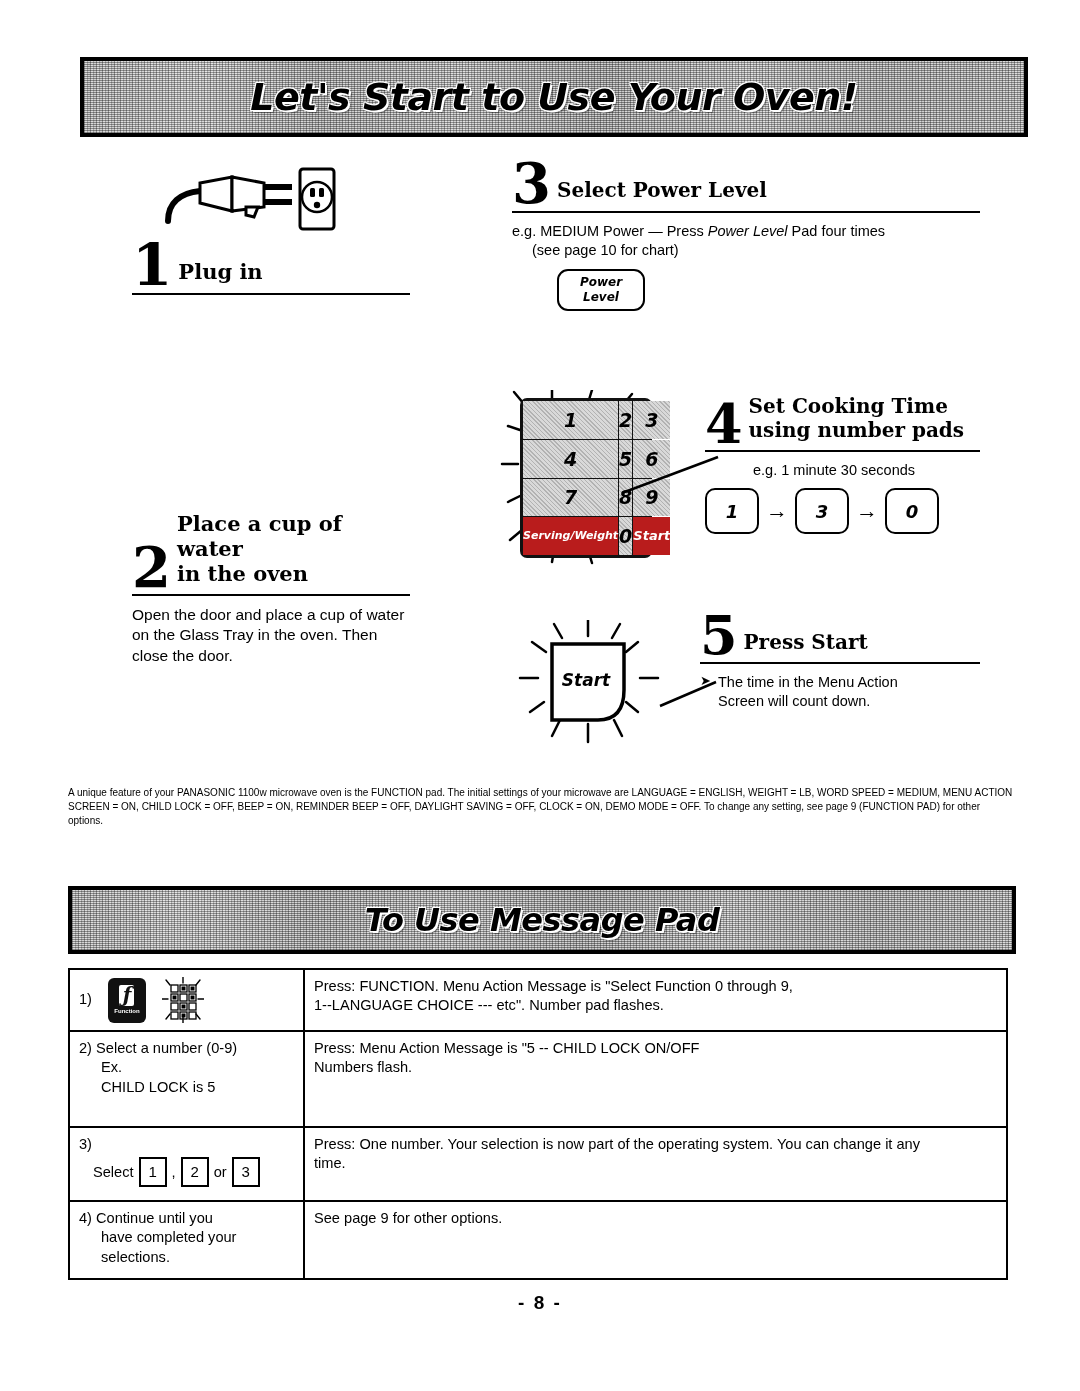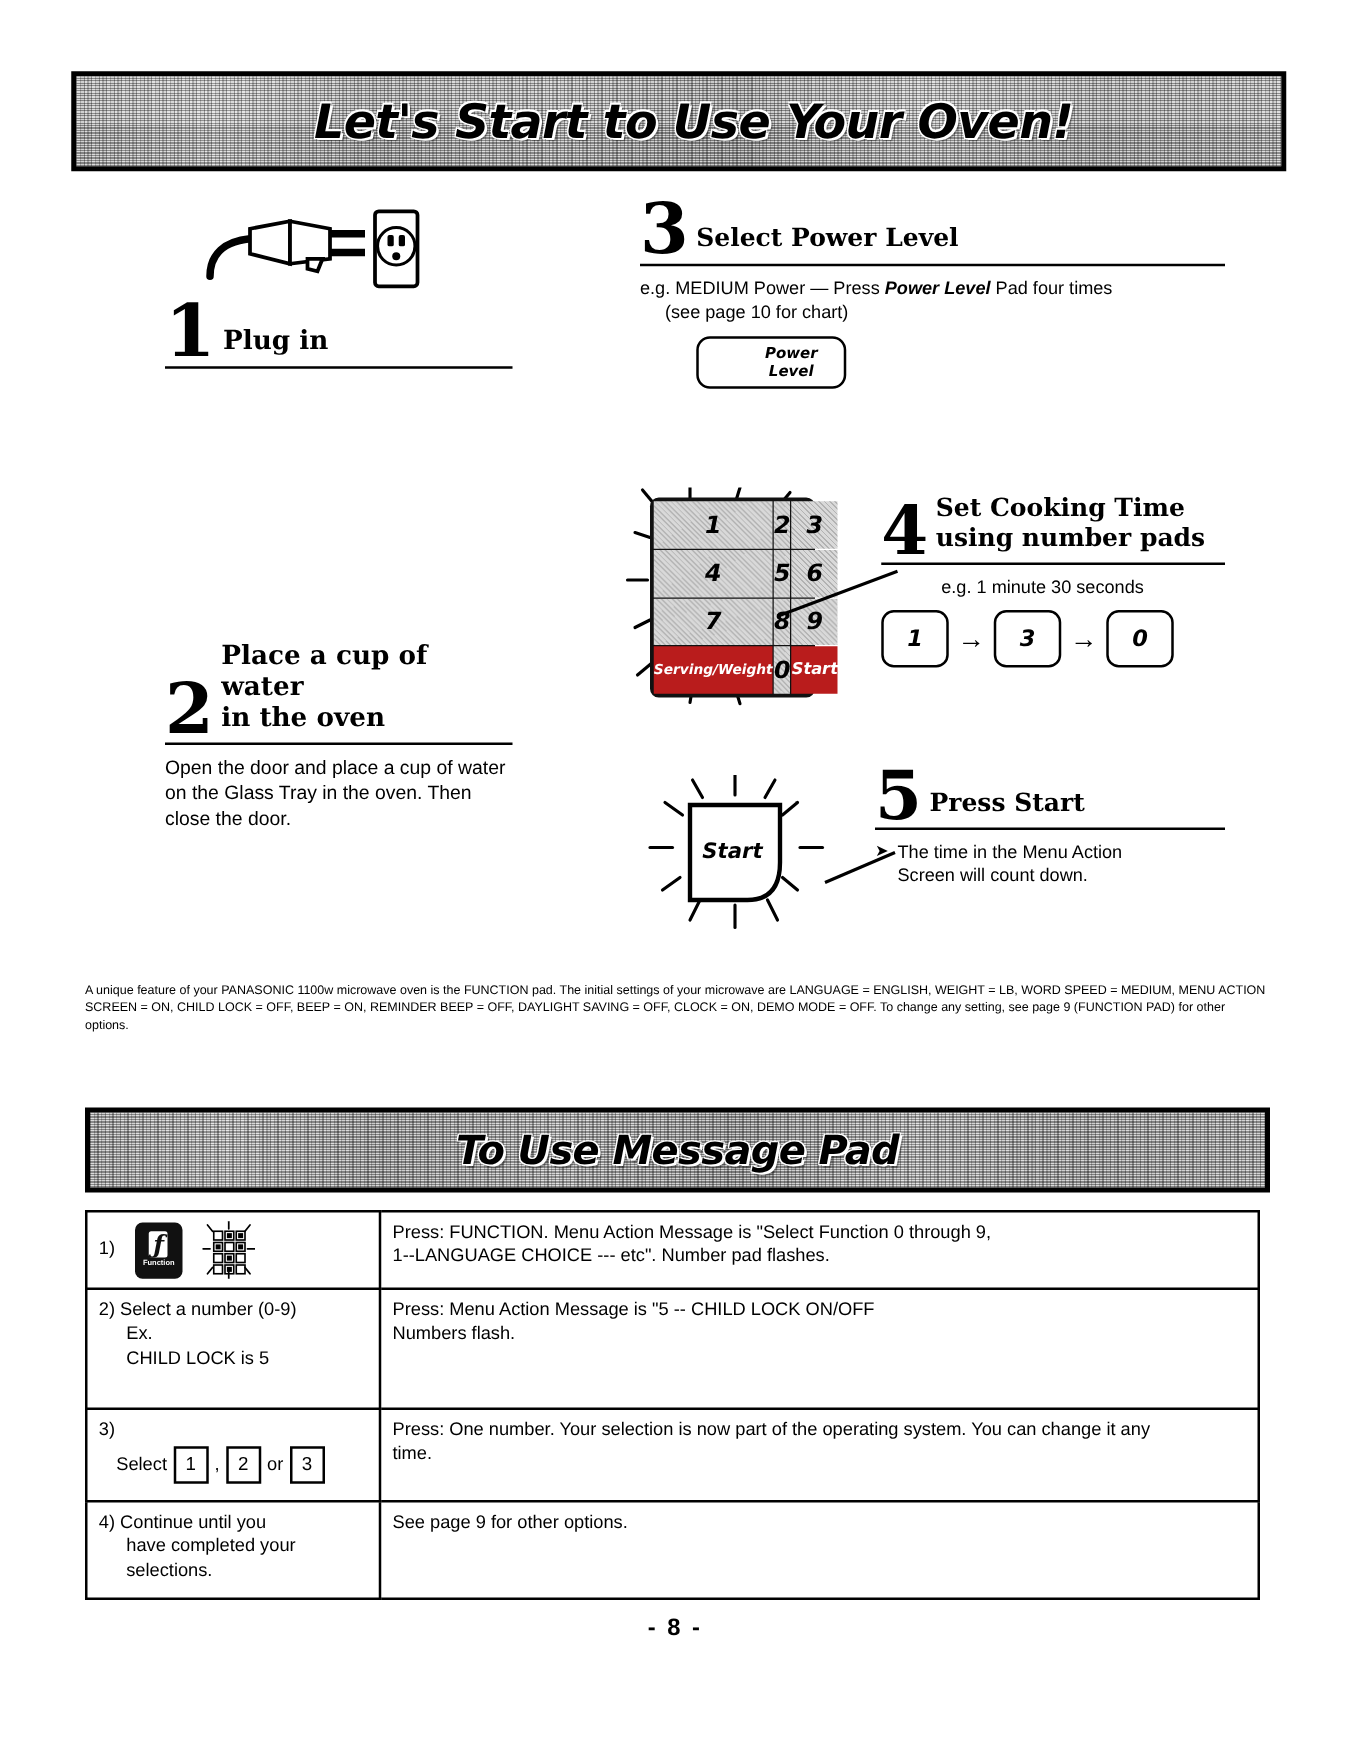--- a/index.html
+++ b/index.html
@@ -41,21 +41,21 @@
     font-weight: bold;
     font-style: italic;
     color: #000;
     letter-spacing: -0.5px;
     text-shadow:
       2px 2px 0 #fff, -1px -1px 0 #fff,
       1px -1px 0 #fff, -1px 1px 0 #fff,
       3px 3px 1px rgba(0,0,0,0.35);
     white-space: nowrap;
   }
-  #banner-top { left: 57px; top: 57px; width: 940px; height: 72px; padding-left: 24px; }
+  #banner-top { left: 80px; top: 57px; width: 940px; height: 72px; }
   #banner-top .banner-text { font-size: 38px; }
   #banner-bottom { left: 68px; top: 886px; width: 940px; height: 60px; }
   #banner-bottom .banner-text { font-size: 32px; }
 
   
   .step { position: absolute; }
   .step-head {
     display: flex;
     align-items: flex-end;
     gap: 6px;
@@ -77,21 +77,21 @@
   .rule {
     border-top: 2.5px solid #000;
     margin-top: 5px;
   }
   .body-text {
     font-family: "Liberation Sans", sans-serif;
     font-size: 15.5px;
     line-height: 1.30;
     margin-top: 9px;
   }
-  .body-text b, .bi { font-weight: bold; font-style: italic; }
+  .body-text b, .bi { font-weight: normal; font-style: italic; }
 
   
   #step1 { left: 132px; top: 243px; width: 278px; }
   #step1 .rule { width: 278px; }
   #plug-art { position: absolute; left: 160px; top: 163px; width: 180px; height: 75px; }
 
   
   #step2 { left: 132px; top: 512px; width: 278px; }
   #step2 .rule { width: 278px; }
   #step2 .step-num { font-size: 56px; }
@@ -106,21 +106,20 @@
     margin: 10px 0 0 45px;
     width: 84px; height: 38px;
     border: 2.5px solid #000;
     border-radius: 11px;
     display: flex; flex-direction: column;
     align-items: center; justify-content: center;
     font-family: "DejaVu Sans", sans-serif;
     font-weight: bold; font-style: italic;
     font-size: 12px; line-height: 1.25;
     background: #fff;
-    padding-left: 32px;
   }
 
   
   #keypad-art { position: absolute; left: 500px; top: 390px; width: 140px; height: 175px; }
   .kp-body {
     position: absolute; left: 20px; top: 8px;
     width: 132px; height: 160px;
     background: #111; border-radius: 7px;
     display: grid;
     grid-template-columns: 1fr 1fr 1fr;

